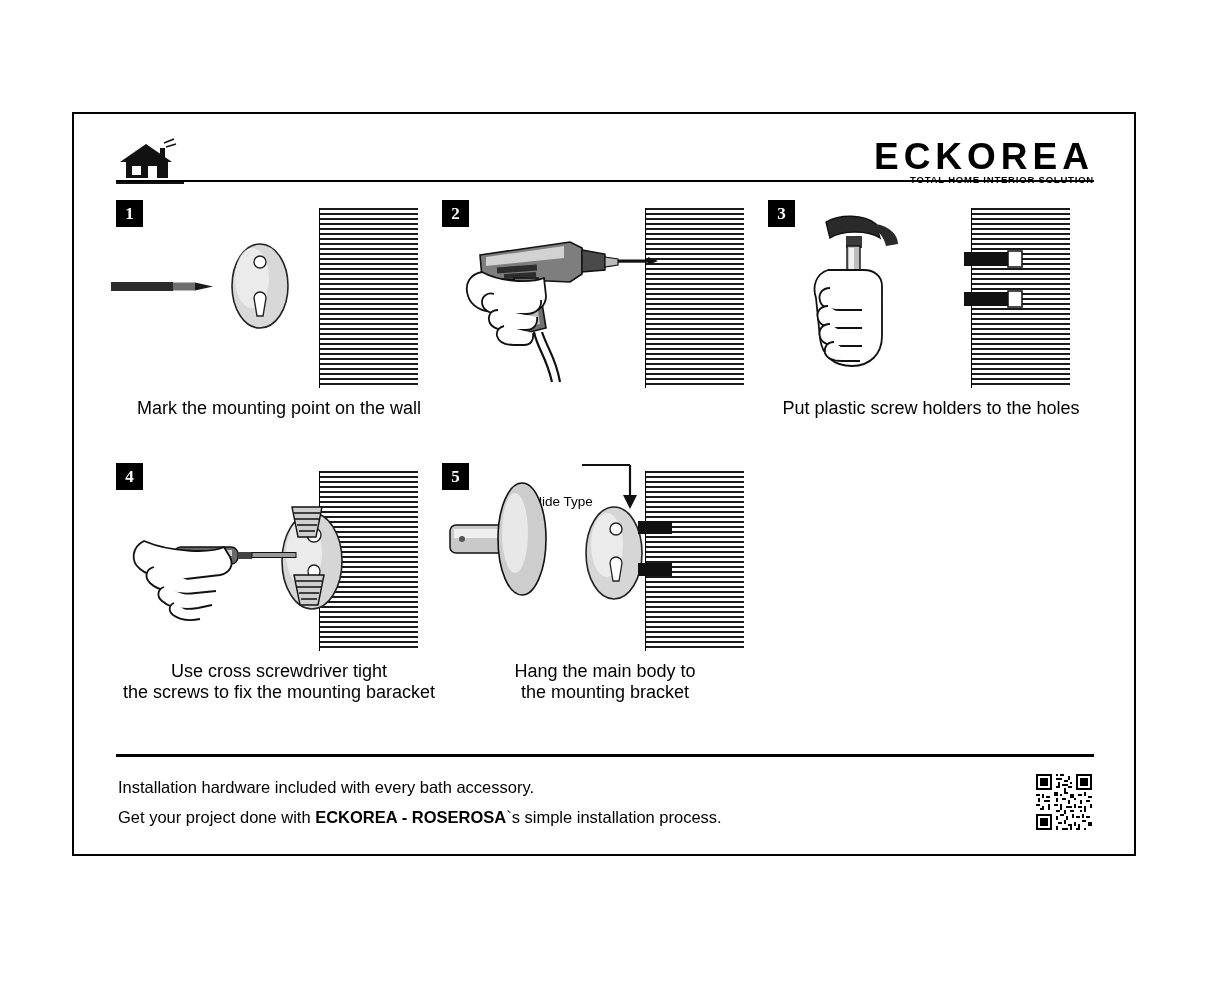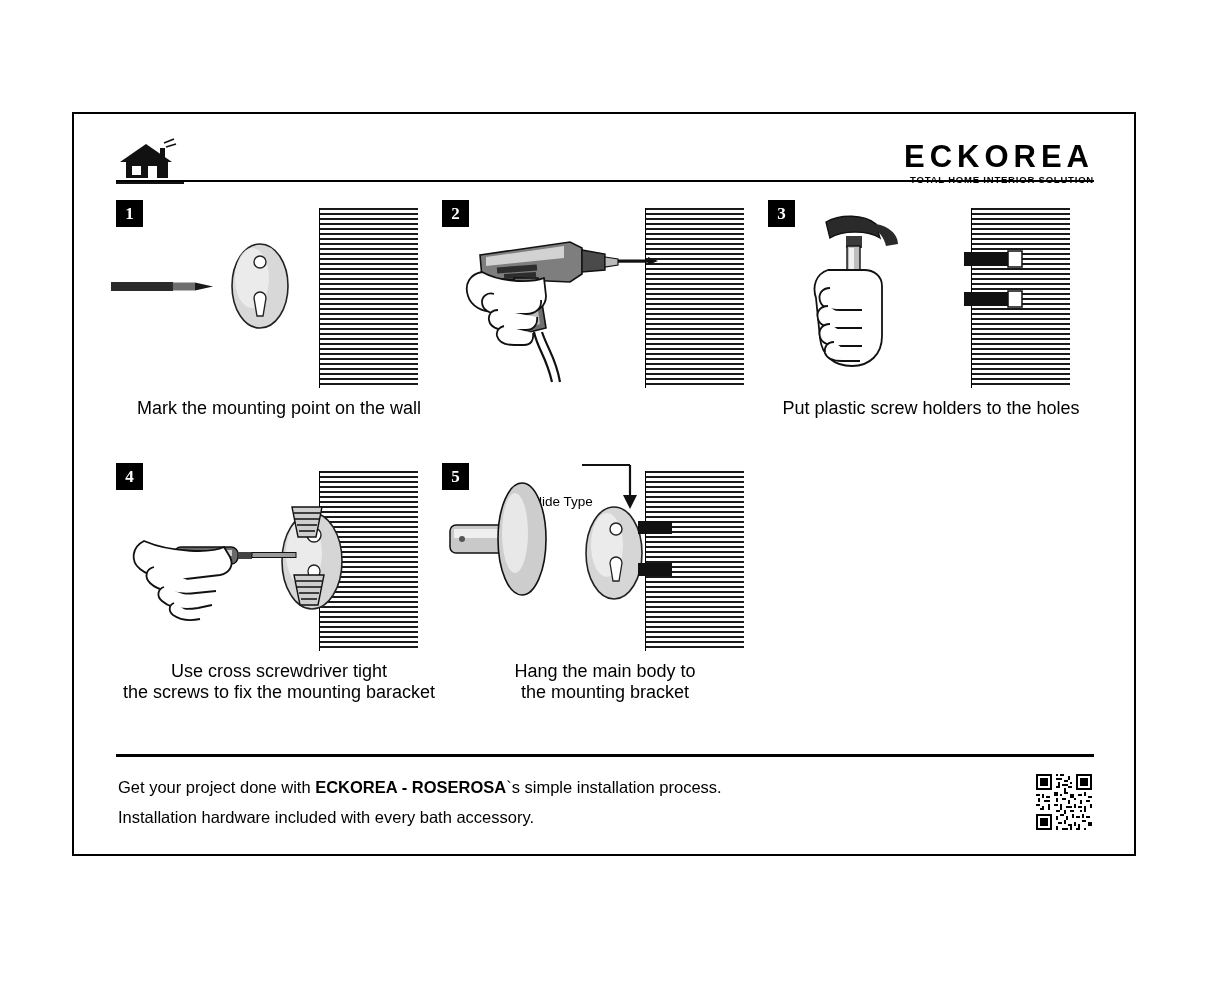--- a/index.html
+++ b/index.html
@@ -34,21 +34,21 @@
     width: 978px;
     height: 62px;
   }
   .brand {
     position: absolute;
     right: 0;
     top: 10px;
     text-align: right;
   }
   .brand-name {
-    font-size: 31px;
+    font-size: 37px;
     font-weight: bold;
     letter-spacing: 5px;
     line-height: 30px;
   }
   .brand-tag {
     font-size: 9.5px;
     font-weight: bold;
     letter-spacing: 0.8px;
     line-height: 12px;
     margin-top: 2px;
@@ -363,24 +363,24 @@
 the mounting bracket</div>
       </div>
 
       <div class="cell"></div>
     </div>
   </div>
 
   <div class="footer-rule"></div>
 
   <div class="footer">
+    <div class="footer-line">Installation hardware included with every bath accessory.</div>
     <div class="footer-line">
       <span>Get your project done with  </span><b>ECKOREA - ROSEROSA</b><span>`s  simple installation process.</span>
     </div>
-    <div class="footer-line">Installation hardware included with every bath accessory.</div>
   </div>
 
   <div class="qr">
     <svg width="56" height="56" viewBox="0 0 28 28" shape-rendering="crispEdges">
       <rect width="28" height="28" fill="#fff"></rect>
       <g fill="#000">
         <rect x="0" y="0" width="8" height="8"></rect>
           <rect x="1" y="1" width="6" height="6" fill="#fff"></rect>
           <rect x="2" y="2" width="4" height="4"></rect>
         <rect x="20" y="0" width="8" height="8"></rect>

